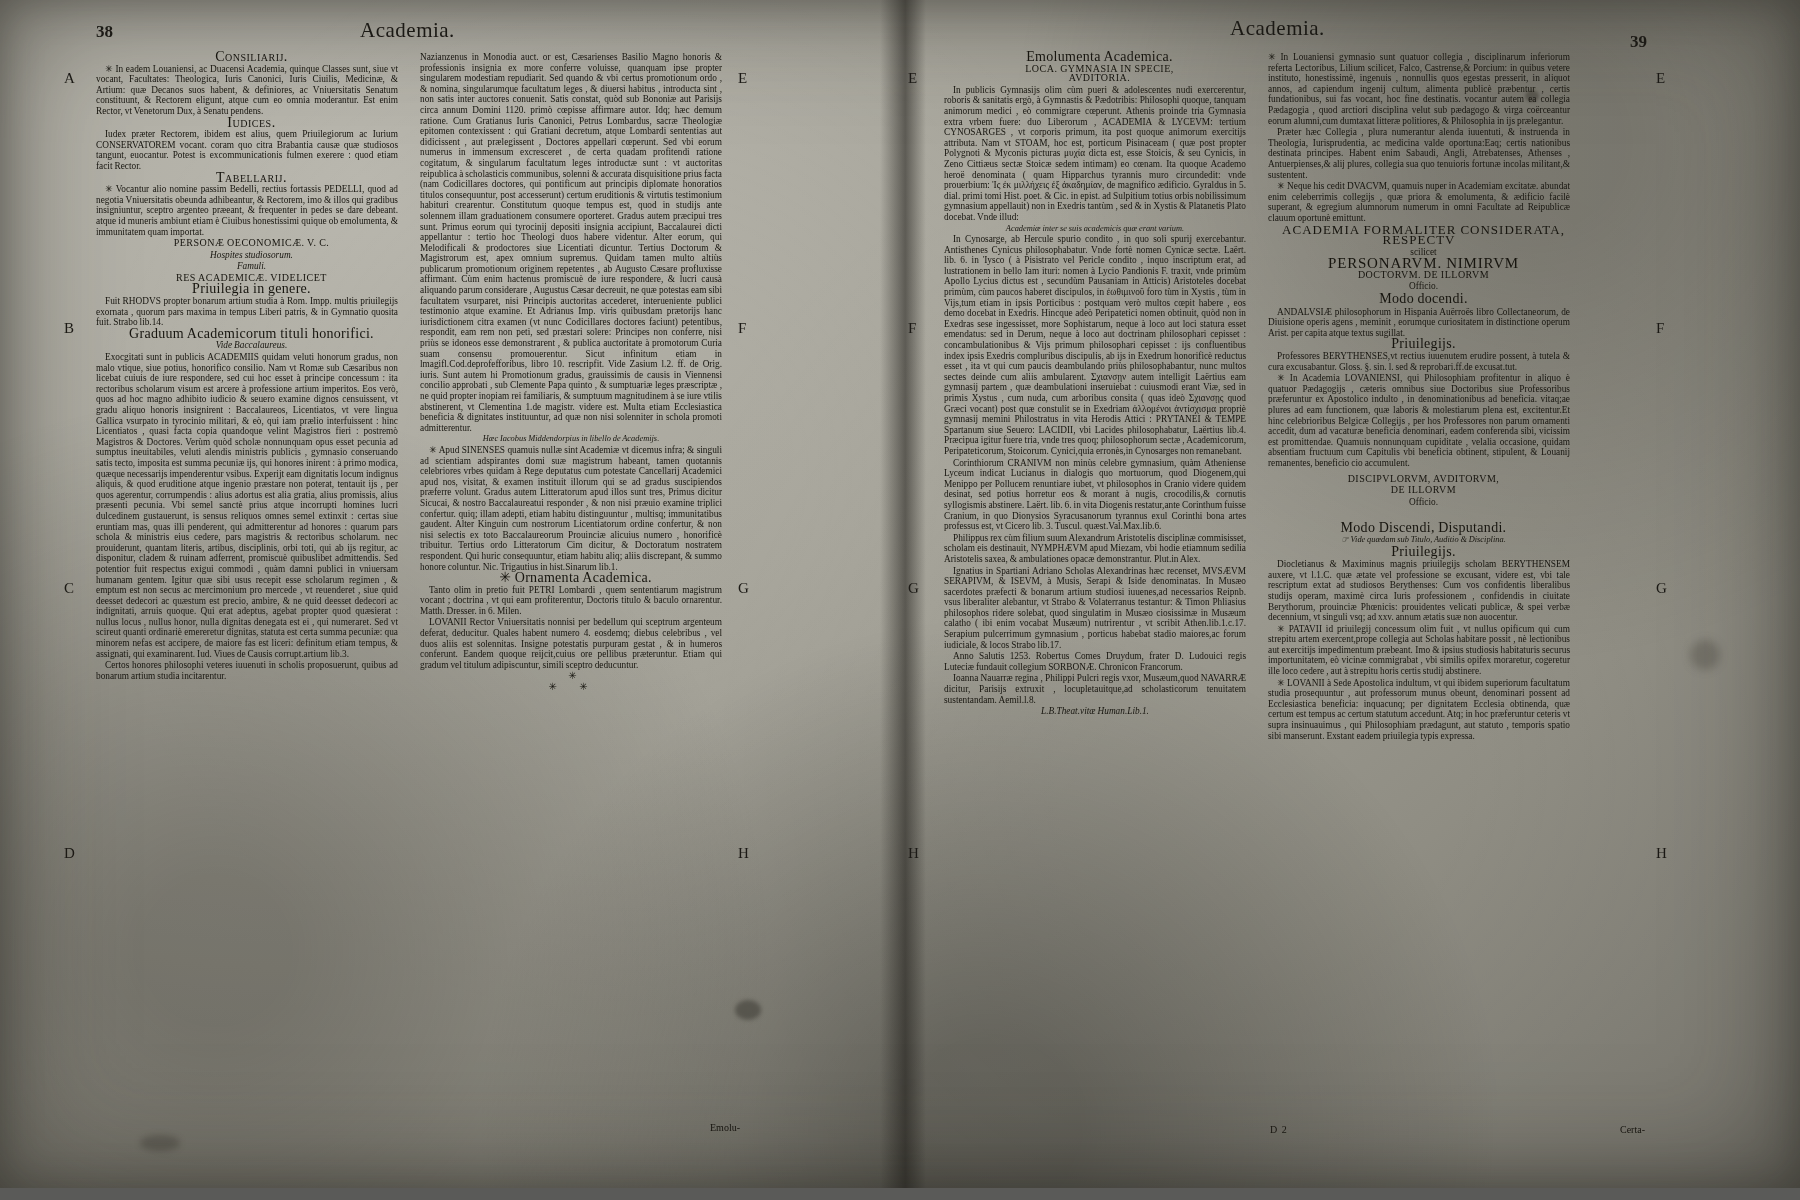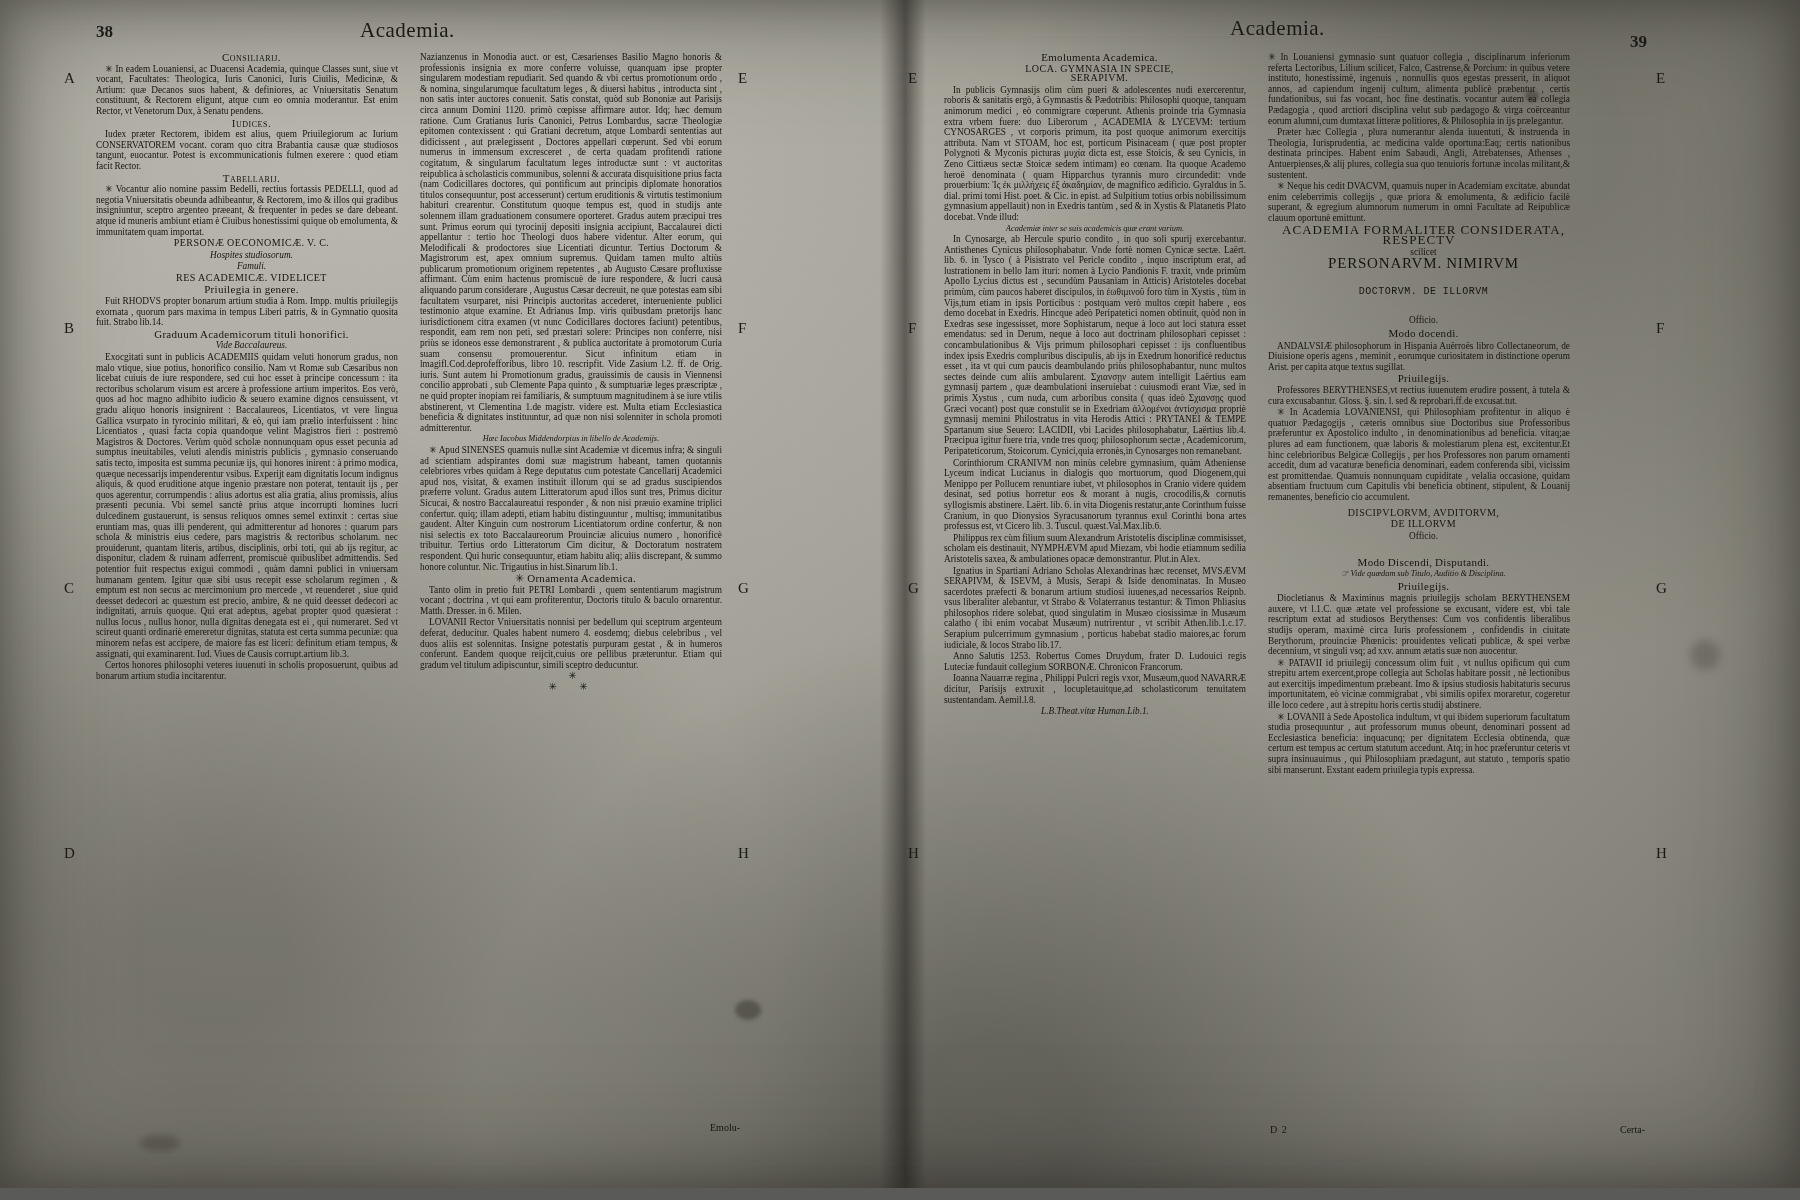--- a/index.html
+++ b/index.html
@@ -62,21 +62,21 @@
   #left  .col.a{left:26px;}
   #left  .col.b{left:350px;}
   #right .col.a{left:14px;}
   #right .col.b{left:338px;}
 
   .col p{margin:0 0 1px 0;text-indent:9px;}
   .col p.noind{text-indent:0;}
   .ctr{text-align:center;text-indent:0;margin:4px 0 3px 0;}
   .hd{
     text-align:center;text-indent:0;margin:5px 0 3px 0;
-    font-size:11px;letter-spacing:.3px;
+    font-size:14px;letter-spacing:.3px;
   }
   .hd2{
     text-align:center;text-indent:0;margin:3px 0 2px 0;
     font-size:10px;letter-spacing:.6px;
   }
   .sc{font-variant:small-caps;letter-spacing:.5px;}
   .it{font-style:italic;}
   .big{font-size:13px;letter-spacing:1px;}
   .mid{font-size:15px;letter-spacing:.8px;}
   .tiny{font-size:8.4px;line-height:9.6px;}
@@ -168,42 +168,42 @@
     <div class="guide" style="left:-22px;top:845px;">H</div>
 
     <div class="guide" style="left:726px;top:70px;">E</div>
     <div class="guide" style="left:726px;top:320px;">F</div>
     <div class="guide" style="left:726px;top:580px;">G</div>
     <div class="guide" style="left:726px;top:845px;">H</div>
 
     <div class="col a">
       <p class="hd">Emolumenta Academica.</p>
       <p class="hd2 sc">LOCA. GYMNASIA IN SPECIE,</p>
-      <p class="hd2 sc" style="margin-top:-2px;">SERAPIVM.</p>
+      <p class="hd2 sc" style="margin-top:-2px;">AVDITORIA.</p>
 
       <p>In publicis Gymnasijs olim cùm pueri &amp; adolescentes nudi exercerentur, roboris &amp; sanitatis ergò, à Gymnastis &amp; Pædotribis: Philosophi quoque, tanquam animorum medici , eò commigrare cœperunt. Athenis proinde tria Gymnasia extra vrbem fuere: duo Liberorum , ACADEMIA &amp; LYCEVM: tertium CYNOSARGES , vt corporis primum, ita post quoque animorum exercitijs attributa. Nam vt STOAM, hoc est, porticum Pisinaceam ( quæ post propter Polygnoti &amp; Myconis picturas μυχία dicta est, esse Stoicis, &amp; seu Cynicis, in Zeno Cittiæus sectæ Stoicæ sedem intimam) eo cœnam. Ita quoque Academo heroë denominata ( quam Hipparchus tyrannis muro circundedit: vnde prouerbium: Ἰς ἐκ μιλλήχεις ἐξ ἀκαδημίαν, de magnifico ædificio. Gyraldus in 5. dial. primi tomi Hist. poet. &amp; Cic. in epist. ad Sulpitium totius orbis nobilissimum gymnasium appellauit) non in Exedris tantùm , sed &amp; in Xystis &amp; Platanetis Plato docebat. Vnde illud:</p>
       <p class="it tiny" style="text-indent:0;text-align:center;">Academiæ inter se suis academicis quæ erant varium.</p>
       <p>In Cynosarge, ab Hercule spurio condito , in quo soli spurij exercebantur. Antisthenes Cynicus philosophabatur. Vnde fortè nomen Cynicæ sectæ. Laërt. lib. 6. in Ἰysco ( à Pisistrato vel Pericle condito , inquo inscriptum erat, ad lustrationem in bello Iam ituri: nomen à Lycio Pandionis F. traxit, vnde primùm Apollo Lycius dictus est , secundùm Pausaniam in Atticis) Aristoteles docebat primùm, cùm paucos haberet discipulos, in ἐωθιμινοῦ foro tùm in Xystis , tùm in Vijs,tum etiam in ipsis Porticibus : postquam verò multos cœpit habere , eos demo docebat in Exedris. Hincque adeò Peripatetici nomen obtinuit, quòd non in Exedras sese ingessisset, more Sophistarum, neque à loco aut loci statura esset emendatus: sed in Derum, neque à loco aut doctrinam philosophari cepisset : concambulationibus &amp; Vijs primum philosophari cepisset : ijs confluentibus index ipsis Exedris compluribus discipulis, ab ijs in Exedrum honorificè reductus esset , ita vt qui cum paucis deambulando priùs philosophabantur, nunc multos sectes deinde cum aliis ambularent. Σχιανσῃν autem intelligit Laërtius eam gymnasij partem , quæ deambulationi inseruiebat : cuiusmodi erant Viæ, sed in primis Xystus , cum nuda, cum arboribus consita ( quas ideò Σχιανσῃς quod Græci vocant) post quæ constulit se in Exedriam ἀλλομένοι ἀντίσχισμα propriè gymnasij memini Philostratus in vita Herodis Attici : PRYTANEI &amp; TEMPE Spartanum siue Seuero: LACIDII, vbi Lacides philosophabatur, Laërtius lib.4. Præcipua igitur fuere tria, vnde tres quoq; philosophorum sectæ , Academicorum, Peripateticorum, Stoicorum. Cynici,quia erronès,in Cynosarges non remanebant.</p>
       <p>Corinthiorum CRANIVM non minùs celebre gymnasium, quàm Atheniense Lyceum indicat Lucianus in dialogis quo mortuorum, quod Diogenem,qui Menippo per Pollucem renuntiare iubet, vt philosophos in Cranio videre quidem desinat, sed potius horretur eos &amp; morant à nugis, crocodilis,&amp; cornutis syllogismis abstinere. Laërt. lib. 6. in vita Diogenis restatur,ante Corinthum fuisse Cranium, in quo Dionysios Syracusanorum tyrannus exul Corinthi bona artes professus est, vt Cicero lib. 3. Tuscul. quæst.Val.Max.lib.6.</p>
       <p>Philippus rex cùm filium suum Alexandrum Aristotelis disciplinæ commisisset, scholam eis destinauit, NYMPHÆVM apud Miezam, vbi hodie etiamnum sedilia Aristotelis saxea, &amp; ambulationes opacæ demonstrantur. Plut.in Alex.</p>
       <p>Ignatius in Spartiani Adriano Scholas Alexandrinas hæc recenset, MVSÆVM SERAPIVM, &amp; ISEVM, à Musis, Serapi &amp; Iside denominatas. In Musæo sacerdotes præfecti &amp; bonarum artium studiosi iuuenes,ad necessarios Reipnb. vsus liberaliter alebantur, vt Strabo &amp; Volaterranus testantur: &amp; Timon Phliasius philosophos ridere solebat, quod singulatim in Musæo ciosissimæ in Musæum calatho ( ibi enim vocabat Musæum) nutrirentur , vt scribit Athen.lib.1.c.17. Serapium pulcerrimum gymnasium , porticus habebat stadio maiores,ac forum iudiciale, &amp; locos Strabo lib.17.</p>
       <p>Anno Salutis 1253. Robertus Comes Druydum, frater D. Ludouici regis Luteciæ fundauit collegium SORBONÆ. Chronicon Francorum.</p>
       <p>Ioanna Nauarræ regina , Philippi Pulcri regis vxor, Musæum,quod NAVARRÆ dicitur, Parisijs extruxit , locupletauitque,ad scholasticorum tenuitatem sustentandam. Aemil.l.8.</p>
       <p class="it" style="text-indent:0;text-align:center;">L.B.Theat.vitæ Human.Lib.1.</p>
     </div>
 
     <div class="col b">
       <p class="noind">✳ In Louaniensi gymnasio sunt quatuor collegia , disciplinarum inferiorum referta Lectoribus, Lilium scilicet, Falco, Castrense,&amp; Porcium: in quibus vetere instituto, honestissimè, ingenuis , nonnullis quos egestas presserit, in aliquot annos, ad capiendum ingenij cultum, alimenta publicè præbentur , certis fundationibus, sui fas vocant, hoc fine destinatis. vocantur autem ea collegia Pædagogia , quod arctiori disciplina velut sub pædagogo &amp; virga coërceantur eorum alumni,cum dumtaxat litteræ politiores, &amp; Philosophia in ijs prælegantur.</p>
       <p>Præter hæc Collegia , plura numerantur alenda iuuentuti, &amp; instruenda in Theologia, Iurisprudentia, ac medicina valde oportuna:Eaq; certis nationibus destinata principes. Habent enim Sabaudi, Angli, Atrebatenses, Athenses , Antuerpienses,&amp; alij plures, collegia sua quo tenuioris fortunæ incolas militant,&amp; sustentent.</p>
       <p>✳ Neque his cedit DVACVM, quamuis nuper in Academiam excitatæ. abundat enim celeberrimis collegijs , quæ priora &amp; emolumenta, &amp; ædificio facilè superant, &amp; egregium alumnorum numerum in omni Facultate ad Reipublicæ clauum oportunè emittunt.</p>
 
       <p class="hd big sc">ACADEMIA FORMALITER CONSIDERATA, RESPECTV</p>
       <p class="ctr">scilicet</p>
       <p class="hd mid sc" style="margin:1px 0;">PERSONARVM. NIMIRVM</p>
-      <p class="hd2 sc" style="margin:18px 0;font-family:Liberation Mono, monospace;">DOCTORVM. DE ILLORVM</p>
+      <p class="hd2 sc" style="margin:1px 0;">DOCTORVM. DE ILLORVM</p>
       <p class="ctr" style="margin:1px 0;">Officio.</p>
       <p class="hd" style="margin:2px 0;">Modo docendi.</p>
 
       <p>ANDALVSIÆ philosophorum in Hispania Auërroës libro Collectaneorum, de Diuisione operis agens , meminit , eorumque curiositatem in distinctione operum Arist. per capita atque textus sugillat.</p>
 
       <p class="hd">Priuilegijs.</p>
       <p>Professores BERYTHENSES,vt rectius iuuenutem erudire possent, à tutela &amp; cura excusabantur. Gloss. §. sin. l. sed &amp; reprobari.ff.de excusat.tut.</p>
       <p>✳ In Academia LOVANIENSI, qui Philosophiam profitentur in aliquo è quatuor Pædagogijs , cæteris omnibus siue Doctoribus siue Professoribus præferuntur ex Apostolico indulto , in denominationibus ad beneficia. vitaq;ae plures ad eam functionem, quæ laboris &amp; molestiarum plena est, excitentur.Et hinc celebrioribus Belgicæ Collegijs , per hos Professores non parum ornamenti accedit, dum ad vacaturæ beneficia denominari, eadem conferenda sibi, vicissim est promittendae. Quamuis nonnunquam cupiditate , velalia occasione, quidam absentiam fructuum cum Capitulis vbi beneficia obtinent, stipulent, &amp; Louanij remanentes, beneficio cio accumulent.</p>
 
       <p class="hd2 sc" style="margin-top:5px;">DISCIPVLORVM, AVDITORVM,</p>

